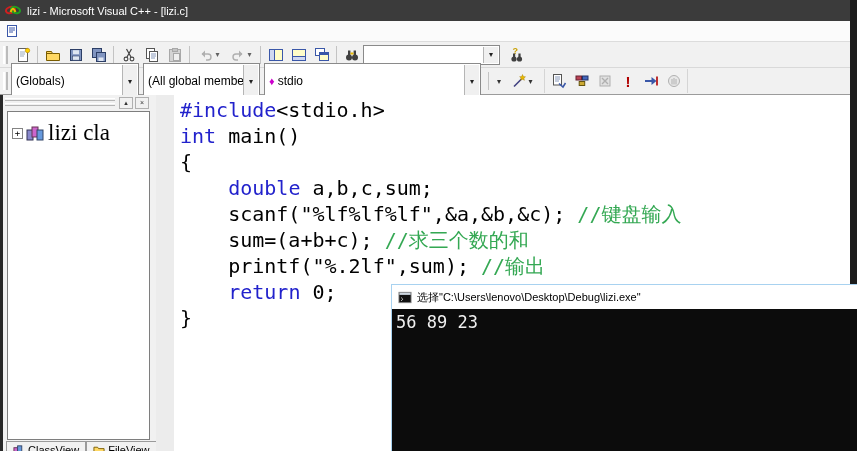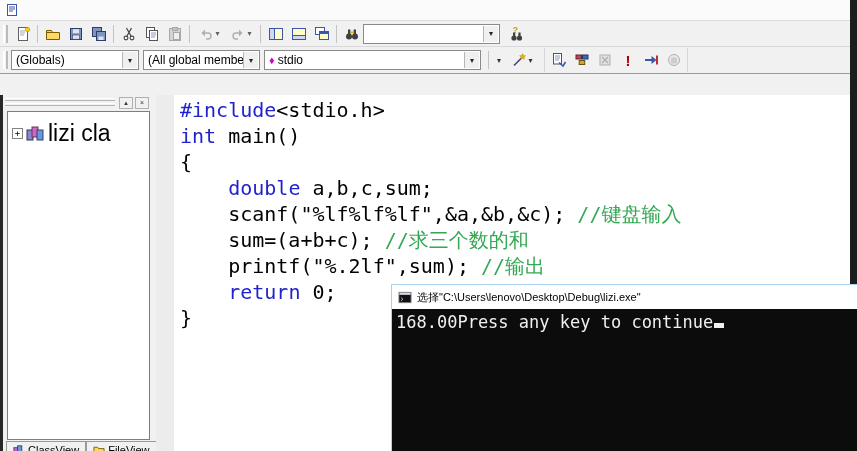--- a/index.html
+++ b/index.html
@@ -22,57 +22,67 @@
   .tb2{height:27px;border-bottom:1px solid #9b9b9b;}
   .grip{width:5px;height:18px;border-left:2px solid #fff;border-right:2px solid #bbb;margin:0 3px 0 1px;}
   .iconrow{display:flex;align-items:center;}
   .icon-btn{width:23px;height:21px;display:flex;align-items:center;justify-content:center;}
   .icon-btn.dd{width:32px;}
   .dd-arrow{font-size:8px;color:#333;margin-left:1px;}
   .dd-only{width:14px;height:21px;display:flex;align-items:center;justify-content:center;font-size:8px;color:#333;}
   .sep{width:1px;height:18px;background:#c3c3c3;margin:0 3px;}
   .panel{display:flex;align-items:center;border-left:1px solid #d5d5d5;border-right:1px solid #d5d5d5;height:24px;padding:0 2px;}
 
-  .combo{height:20px;background:#fff;border:1px solid #8a8a8a;display:flex;align-items:center;font-size:12px;padding-left:4px;position:relative;margin-right:4px;}
+  .combo{height:36px;background:#fff;border:1px solid #8a8a8a;display:flex;align-items:center;font-size:12px;padding-left:4px;position:relative;margin-right:4px;}
   .combo .cval{white-space:nowrap;overflow:hidden;padding-right:17px;}
   .combo .dd{position:absolute;right:1px;top:1px;bottom:1px;width:15px;background:#f0f0f0;border-left:1px solid #b5b5b5;display:flex;align-items:center;justify-content:center;font-size:8px;color:#222;}
   .diamond{color:#cc00cc;font-size:11px;margin-right:3px;}
 
   .main{position:absolute;top:95px;left:0;right:0;bottom:0;background:var(--toolbar);border-left:3px solid #272727;overflow:hidden;}
 
   .workspace{position:absolute;left:0;top:0;width:150px;height:100%;}
   .ws-header{position:absolute;left:2px;right:4px;top:2px;height:12px;}
   .ws-ridge{position:absolute;left:0;right:34px;height:3px;border-top:1px solid #fff;border-bottom:1px solid #b5b5b5;}
   .r1{top:1px;} .r2{top:6px;}
   .ws-btn{position:absolute;top:0;width:14px;height:12px;border:1px solid #b0b0b0;background:#f1f1f1;font-size:7px;line-height:10px;text-align:center;color:#333;}
   .ws-min{right:16px;} .ws-close{right:0;}
   .tree-box{position:absolute;left:4px;right:3px;top:16px;bottom:11px;background:#fff;border:1px solid #7e7e7e;overflow:hidden;}
   .tree-row{display:flex;align-items:center;gap:3px;padding:8px 0 0 4px;}
   .plus-box{width:11px;height:11px;border:1px solid #848484;background:#fff;font:9px/9px "DejaVu Sans Mono",monospace;text-align:center;flex:none;color:#000;}
-  .tree-label{font-family:Liberation Sans, sans-serif;font-size:23px;white-space:nowrap;color:#000;}
+  .tree-label{font-family:Liberation Serif, serif;font-size:23px;white-space:nowrap;color:#000;}
   .ws-tabs{position:absolute;left:3px;top:calc(100% - 10px);display:flex;}
   .ws-tab{height:18px;border:1px solid #9a9a9a;background:#f1f1f1;display:flex;align-items:center;gap:3px;padding:0 6px;font-size:11px;white-space:nowrap;}
 
   .editor{position:absolute;left:153px;top:0;right:0;bottom:0;background:#fff;}
   .selmargin{position:absolute;left:0;top:0;width:18px;height:100%;background:#ececec;}
   .code{position:absolute;left:24px;top:2px;font-family:"DejaVu Sans Mono",monospace;font-size:20px;line-height:26px;white-space:pre;color:#000;}
   .code .kw{color:var(--kw);}
   .code .cm{color:var(--cm);}
 
   .console{position:absolute;left:391px;top:284px;width:466px;height:167px;background:#0c0c0c;border-left:1px solid var(--consoleborder);border-top:1px solid var(--consoleborder);z-index:5;}
   .ctitle{height:24px;background:#fff;display:flex;align-items:center;gap:5px;padding-left:6px;font-size:11px;color:#000;}
   .cbody{padding:2px 0 0 4px;font-family:"DejaVu Sans Mono",monospace;font-size:17px;line-height:22px;color:#f0f0f0;white-space:pre;}
   .cursor{display:inline-block;width:10px;height:5px;background:#f0f0f0;margin-left:1px;}
 </style>
 </head>
 <body>
 
 <div class="screen">
   <div class="app">
 
+    <div class="titlebar">
+      <span class="ticon">
+        <svg width="16" height="14" viewBox="0 0 16 14">
+          <ellipse cx="5.5" cy="7" rx="4.6" ry="3" fill="none" stroke="#d02020" stroke-width="2" transform="rotate(-18 5.5 7)"></ellipse>
+          <ellipse cx="10.5" cy="7" rx="4.6" ry="3" fill="none" stroke="#20a020" stroke-width="2" transform="rotate(18 10.5 7)"></ellipse>
+          <path d="M5.5 9c2-4.5 3-4.5 5 0" stroke="#e8c000" stroke-width="2" fill="none"></path>
+        </svg>
+      </span>
+      <span class="ttext">lizi - Microsoft Visual C++ - [lizi.c]</span>
+    </div>
 
     <div class="menubar">
       <span class="micon">
         <svg width="16" height="16" viewBox="0 0 16 16">
           <rect x="3.5" y="2.5" width="9" height="11" fill="#fff" stroke="#3a57a8"></rect>
           <path d="M5 5h6M5 7h6M5 9h4" stroke="#3a57a8" stroke-width="1"></path>
         </svg>
       </span>
     </div>
 
@@ -358,15 +368,15 @@
     <div class="ctitle">
       <span style="display:flex;">
         <svg width="14" height="13" viewBox="0 0 16 15">
           <rect x="1" y="1.5" width="14" height="12" fill="#111" stroke="#888"></rect>
           <rect x="1.5" y="2" width="13" height="2.5" fill="#cdd6e0"></rect>
           <path d="M3.5 7.5l2 2-2 2" stroke="#ddd" fill="none"></path>
         </svg>
       </span>
       <span>选择"C:\Users\lenovo\Desktop\Debug\lizi.exe"</span>
     </div>
-    <div class="cbody" id="cbody"><div>168.00Press any key to continue<span class="cursor"></span></div></div>
+    <div class="cbody" id="cbody"><div>56 89 23</div></div>
   </div>
 </div>
 
 </body></html>

